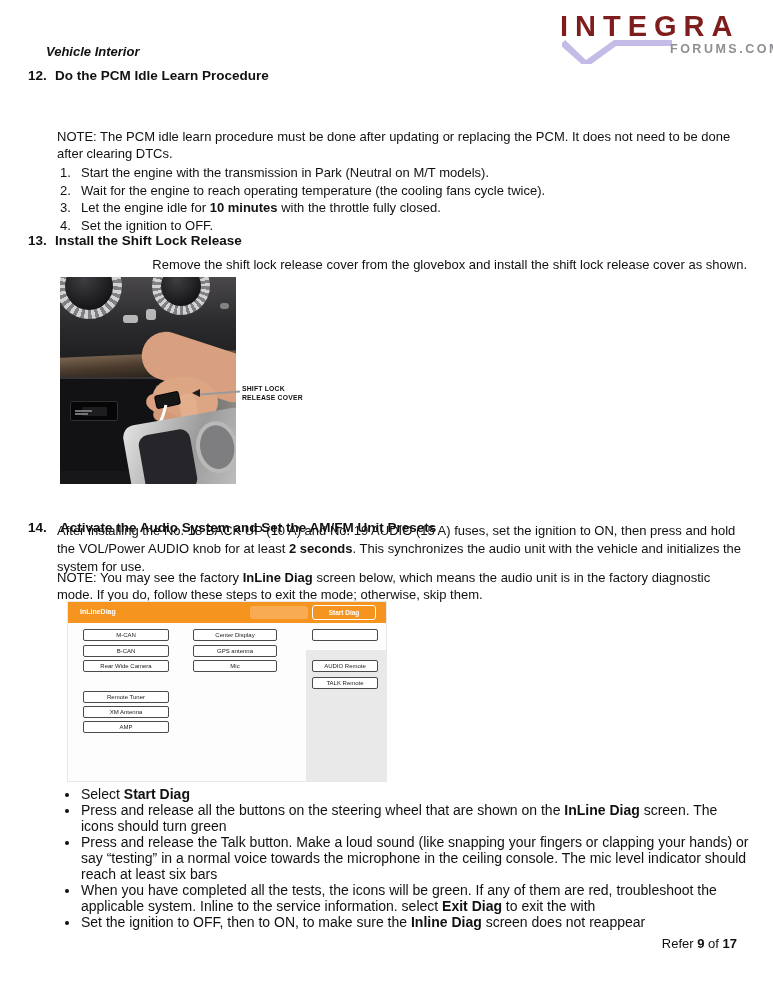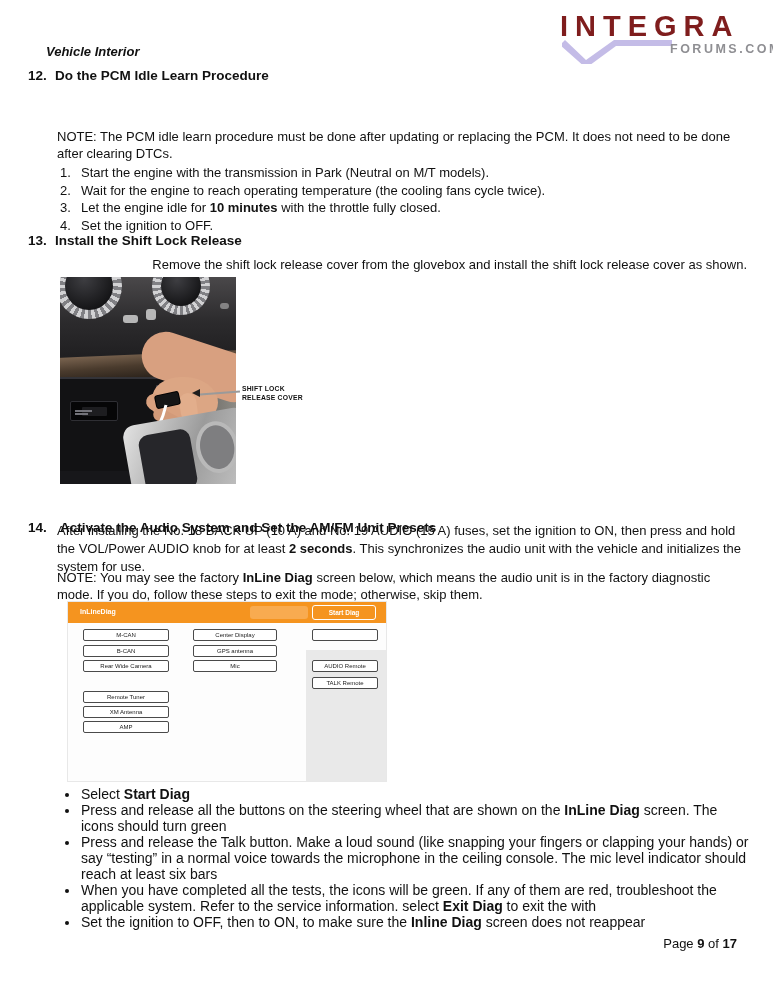--- a/index.html
+++ b/index.html
@@ -204,19 +204,19 @@
     <div class="dbtn cR" style="top:75px;">TALK Remote</div>
     <div class="dbtn cL" style="top:89px;">Remote Tuner</div>
     <div class="dbtn cL" style="top:104px;">XM Antenna</div>
     <div class="dbtn cL" style="top:119px;">AMP</div>
   </div>
 
   <ul class="abs bullets" style="left:57px; top:786px;">
     <li><span>Select </span><span class="b">Start Diag</span></li>
     <li><span>Press and release all the buttons on the steering wheel that are shown on the </span><span class="b">InLine Diag</span><span> screen. The icons should turn green</span></li>
     <li><span>Press and release the Talk button. Make a loud sound (like snapping your fingers or clapping your hands) or say “testing” in a normal voice towards the microphone in the ceiling console. The mic level indicator should reach at least six bars</span></li>
-    <li><span>When you have completed all the tests, the icons will be green. If any of them are red, troubleshoot the applicable system. Refer to the service information. select </span><span class="b">Exit Diag</span><span> to exit the with</span></li>
+    <li><span>When you have completed all the tests, the icons will be green. If any of them are red, troubleshoot the applicable system. Inline to the service information. select </span><span class="b">Exit Diag</span><span> to exit the with</span></li>
     <li><span>Set the ignition to OFF, then to ON, to make sure the </span><span class="b">Inline Diag</span><span> screen does not reappear</span></li>
   </ul>
 
-  <div class="abs" id="footer"><span>Page </span><span class="b">9</span><span> of </span><span class="b">17</span></div>
+  <div class="abs" id="footer"><span>Refer </span><span class="b">9</span><span> of </span><span class="b">17</span></div>
 
 </div>
 
 </body></html>

